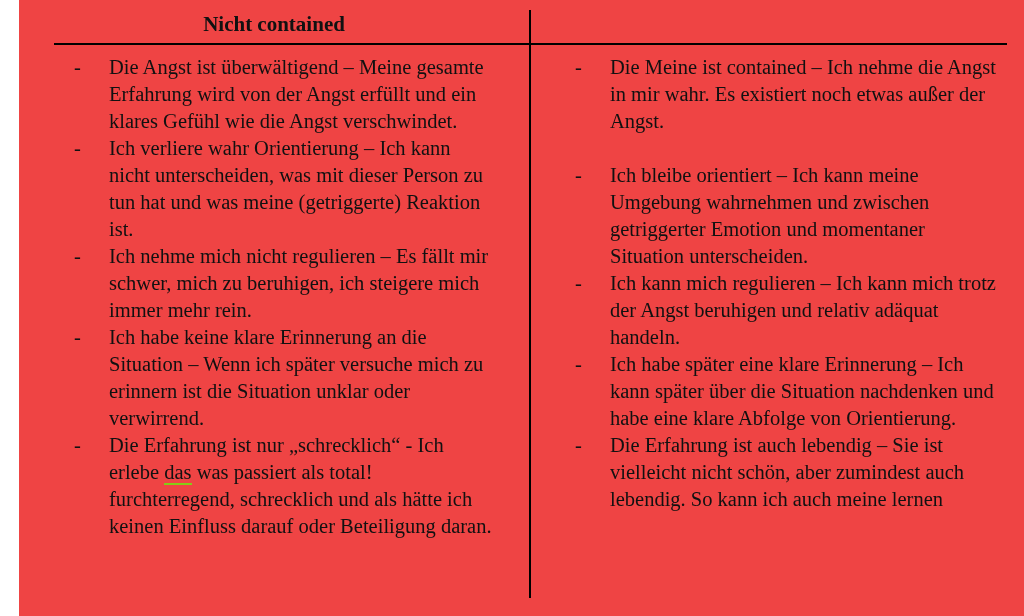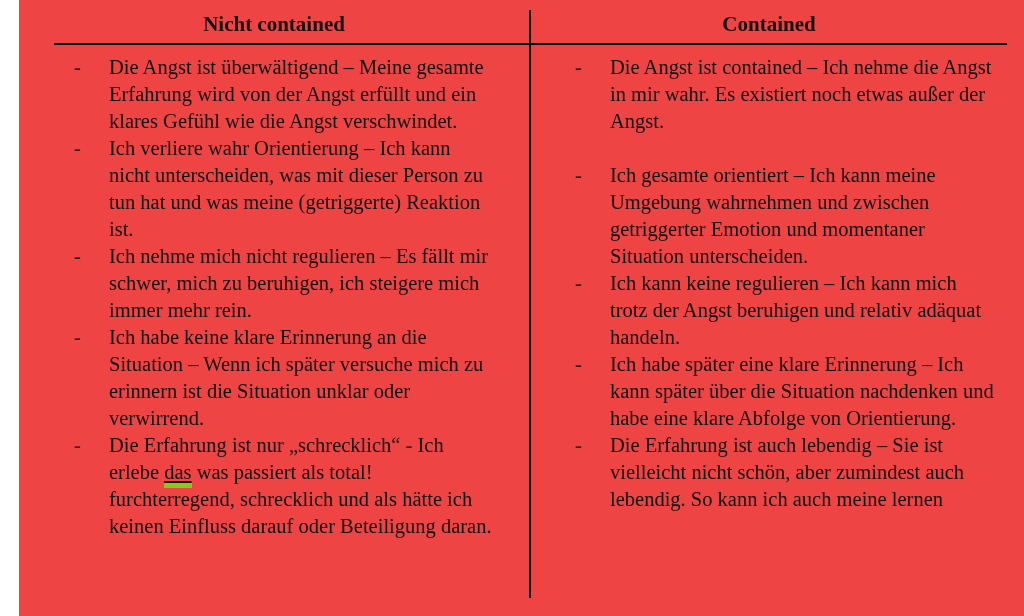--- a/index.html
+++ b/index.html
@@ -36,33 +36,31 @@
   .col.left  { left: 55px;  width: 422px; }
   .col.right { left: 556px; width: 422px; }
 
   .item { display: flex; }
   .item.gap-after { margin-bottom: 27px; }
   .item .marker { flex: none; width: 35px; }
   .item .body { flex: 1; }
 
   .b { font-weight: normal; }
   .grammar {
-    text-decoration: underline;
     text-decoration-color: #111111;
-    border-bottom: 5px solid #84cc16;
+    border-bottom: 2px solid #84cc16;
   }
 </style>
 </head>
 <body>
 
 <div class="page">
 
   <div class="col-header left">Nicht contained</div>
 
-  <div class="col-header right">Contained</div>
 
   <div class="hline"></div>
   <div class="vline"></div>
 
   <div class="col left">
       <div class="item">
         <span class="marker">-</span>
         <div class="body"><span class="b">Die Angst ist überwältigend – </span><span>Meine gesamte Erfahrung wird von der Angst erfüllt und ein klares Gefühl wie die Angst verschwindet.</span></div>
       </div>
       <div class="item">
@@ -79,29 +77,29 @@
       </div>
       <div class="item">
         <span class="marker">-</span>
         <div class="body"><span class="b">Die Erfahrung ist nur „schrecklich“ - </span><span>Ich erlebe </span><span class="grammar">das</span><span> was passiert als total! furchterregend, schrecklich und als hätte ich keinen Einfluss darauf oder Beteiligung daran.</span></div>
       </div>
     </div>
 
   <div class="col right">
       <div class="item gap-after">
         <span class="marker">-</span>
-        <div class="body"><span class="b">Die Angst ist contained – </span><span>Ich nehme die Angst in mir wahr. Es existiert noch etwas außer der Angst.</span></div>
+        <div class="body"><span class="b">Die Meine ist contained – </span><span>Ich nehme die Angst in mir wahr. Es existiert noch etwas außer der Angst.</span></div>
       </div>
       <div class="item">
         <span class="marker">-</span>
-        <div class="body"><span class="b">Ich gesamte orientiert – </span><span>Ich kann meine Umgebung wahrnehmen und zwischen getriggerter Emotion und momentaner Situation unterscheiden.</span></div>
+        <div class="body"><span class="b">Ich bleibe orientiert – </span><span>Ich kann meine Umgebung wahrnehmen und zwischen getriggerter Emotion und momentaner Situation unterscheiden.</span></div>
       </div>
       <div class="item">
         <span class="marker">-</span>
-        <div class="body"><span class="b">Ich kann keine regulieren – </span><span>Ich kann mich trotz der Angst beruhigen und relativ adäquat handeln.</span></div>
+        <div class="body"><span class="b">Ich kann mich regulieren – </span><span>Ich kann mich trotz der Angst beruhigen und relativ adäquat handeln.</span></div>
       </div>
       <div class="item">
         <span class="marker">-</span>
         <div class="body"><span class="b">Ich habe später eine klare Erinnerung – </span><span>Ich kann später über die Situation nachdenken und habe eine klare Abfolge von Orientierung.</span></div>
       </div>
       <div class="item">
         <span class="marker">-</span>
         <div class="body"><span class="b">Die Erfahrung ist auch lebendig – </span><span>Sie ist vielleicht nicht schön, aber zumindest auch lebendig. So kann ich auch meine lernen</span></div>
       </div>
     </div>

